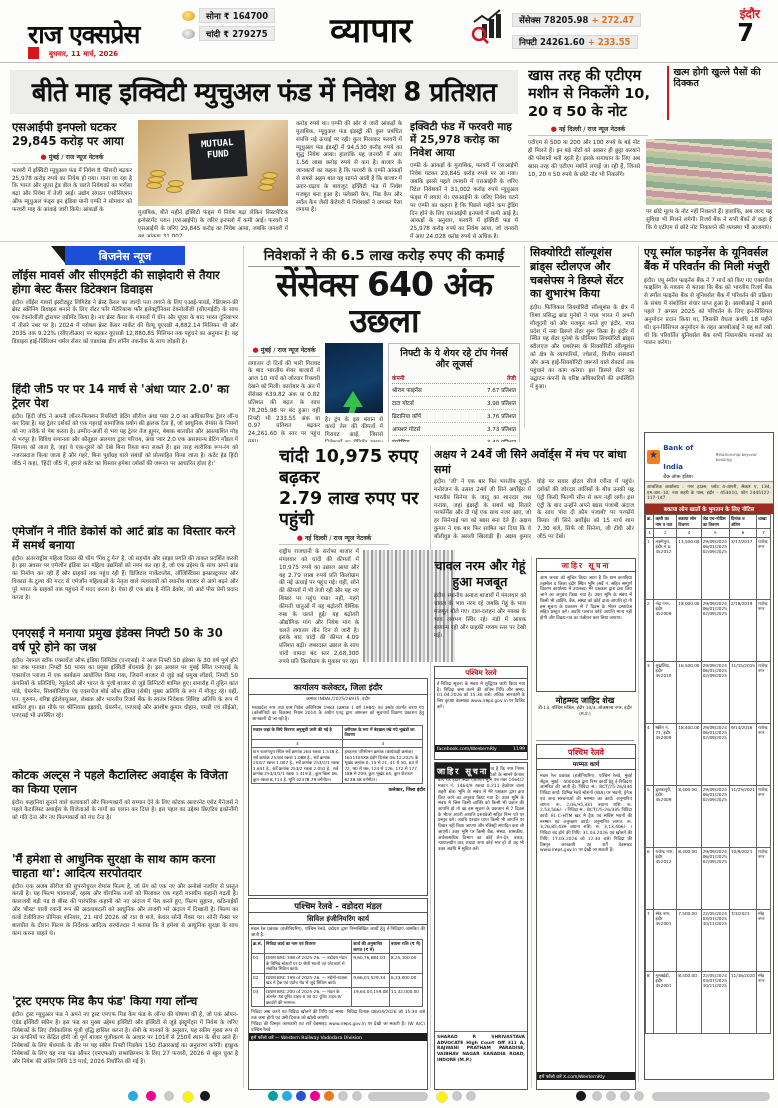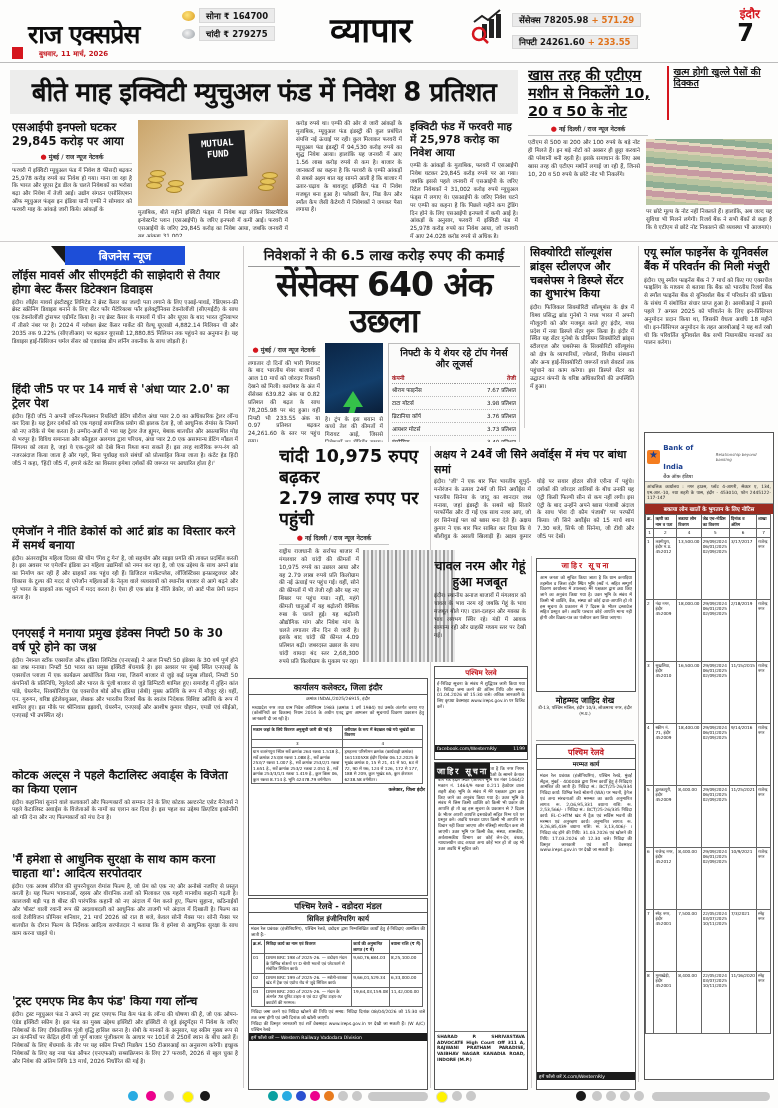--- a/index.html
+++ b/index.html
@@ -1,21 +1,21 @@
 <!DOCTYPE html>
 <html><head>
 <meta charset="utf-8">
 <style>
   html,body{margin:0;padding:0;background:#e8e8e8;}
   .page{position:relative;width:778px;height:1108px;margin:0 auto;background:#fdfdfc;
         font-family:"DejaVu Sans","Liberation Sans",sans-serif;color:#151515;overflow:hidden;}
   
   .masthead{position:absolute;left:0;top:0;width:778px;height:63px;}
   .logo{position:absolute;left:28px;top:16px;font-size:25px;font-weight:bold;letter-spacing:-1px;color:#0d0d0d;}
-  .date-row{position:absolute;left:12px;top:47px;font-size:7px;color:#c3161c;font-weight:bold;display:flex;align-items:center;gap:16px;}
+  .date-row{position:absolute;left:28px;top:47px;font-size:7px;color:#c3161c;font-weight:bold;display:flex;align-items:center;gap:10px;}
   .red-sq{width:11px;height:12px;background:#d5161e;display:inline-block;}
   .metal{position:absolute;left:182px;top:8px;}
   .metal .row{display:flex;align-items:center;gap:4px;margin-bottom:3px;}
   .coin{width:13px;height:10px;border-radius:50%;}
   .coin.gold{background:radial-gradient(circle at 40% 40%,#ffe47a,#d99b1f);}
   .coin.silver{background:radial-gradient(circle at 40% 40%,#f2f2f2,#9aa0a6);}
   .badge{background:#ebebeb;border:1px solid #d8d8d8;font-size:8.5px;font-weight:bold;padding:1px 6px;white-space:nowrap;}
   .badge .chg{color:#e0731c;}
   .section-title{position:absolute;left:330px;top:6px;font-size:34px;font-weight:bold;color:#0c0c0c;}
   .chart-ic{position:absolute;left:470px;top:8px;}
@@ -114,21 +114,21 @@
         <rect x="12" y="16" width="5" height="14" fill="#222"></rect>
         <rect x="19" y="11" width="5" height="19" fill="#222"></rect>
         <rect x="26" y="6" width="5" height="24" fill="#222"></rect>
         <circle cx="9" cy="26" r="6" stroke="#d5161e" stroke-width="2.5" fill="none"></circle>
         <line x1="13" y1="30" x2="18" y2="35" stroke="#d5161e" stroke-width="2.5"></line>
       </svg>
     </div>
     <div class="index">
       <div class="row"><span class="badge"><b>सेंसेक्स</b>
         <span>78205.98</span>
-        <span class="chg">+ 571.29</span></span></div>
+        <span class="chg">+ 272.47</span></span></div>
       <div class="row"><span class="badge"><b>निफ्टी</b>
         <span>24261.60</span>
         <span class="chg">+ 233.55</span></span></div>
     </div>
     <div class="city">इंदौर</div>
     <div class="pageno">7</div>
     <div class="mast-rule"></div>
   </div>
 
   <div class="lead-head hl">बीते माह इक्विटी म्युचुअल फंड में निवेश 8 प्रतिशत बढ़ा</div>
@@ -156,21 +156,21 @@
   <div class="blk body" style="left:138px;top:209px;width:150px;height:28px;">मुताबिक, बीते महीने इक्विटी फंड्स में निवेश बढ़ा लेकिन सिस्टमैटिक इन्वेस्टमेंट प्लान (एसआईपी) के जरिए इनफ्लो में कमी आई। फरवरी में एसआईपी के जरिए 29,845 करोड़ का निवेश आया, जबकि जनवरी में यह आंकड़ा 31,002</div>
 
   <div class="blk body" style="left:296px;top:120px;width:106px;height:118px;">करोड़ रुपये था। एम्फी की ओर से जारी आंकड़ों के मुताबिक, म्यूचुअल फंड इंडस्ट्री की कुल प्रबंधित संपत्ति नई ऊंचाई पर रही। कुल मिलाकर फरवरी में म्यूचुअल फंड इंडस्ट्री में 94,530 करोड़ रुपये का शुद्ध निवेश आया। हालांकि यह जनवरी में आए 1.56 लाख करोड़ रुपये से कम है। बाजार के जानकारों का कहना है कि फरवरी के एम्फी आंकड़ों से सबसे अहम बात यह सामने आती है कि बाजार में उतार-चढ़ाव के बावजूद इक्विटी फंड में निवेश मजबूत बना हुआ है। फ्लेक्सी कैप, मिड कैप और स्मॉल कैप जैसी कैटेगरी में निवेशकों ने जमकर पैसा लगाया है।</div>
 
   <div class="blk" style="left:410px;top:120px;width:108px;height:118px;">
     <div class="sub-head" style="font-size:10.5px;">इक्विटी फंड में फरवरी माह में 25,978 करोड़ का निवेश आया</div>
     <div class="body">एम्फी के आंकड़ों के मुताबिक, फरवरी में एसआईपी निवेश घटकर 29,845 करोड़ रुपये पर आ गया। जबकि इससे पहले जनवरी में एसआईपी के जरिए रिटेल निवेशकों ने 31,002 करोड़ रुपये म्यूचुअल फंड्स में लगाए थे। एसआईपी के जरिए निवेश घटने पर एम्फी का कहना है कि पिछले महीने कम ट्रेडिंग दिन होने के लिए एसआईपी इनफ्लो में कमी आई है। आंकड़ों के अनुसार, फरवरी में इक्विटी फंड में 25,978 करोड़ रुपये का निवेश आया, जो जनवरी में आए 24,028 करोड़ रुपये से अधिक है।</div>
   </div>
 
   <div class="blk" style="left:528px;top:66px;width:244px;height:172px;">
-    <div style="display:flex;gap:5px;text-decoration:underline;">
+    <div style="display:flex;gap:5px;">
       <div class="hl" style="width:158px;font-size:14.5px;line-height:1.25;">खास तरह की एटीएम मशीन से निकलेंगे 10, 20 व 50 के नोट</div>
       <div class="note">खत्म होगी खुल्ले पैसों की दिक्कत</div>
     </div>
     <div class="byline" style="width:120px;margin:4px 0 3px;"><span class="dot">●</span>
       <span>नई दिल्ली / राज न्यूज नेटवर्क</span></div>
     <div style="display:flex;gap:6px;">
       <div class="body" style="width:112px;height:108px;overflow:hidden;">एटीएम से 500 या 200 और 100 रुपये के बड़े नोट ही मिलते हैं। इन बड़े नोटों को अक्सर ही छुट्टा करवाने की परेशानी बनी रहती है। इसके समाधान के लिए अब खास तरह की एटीएम मशीनें लगाई जा रही हैं, जिनसे 10, 20 व 50 रुपये के छोटे नोट भी निकलेंगे।</div>
       <div style="width:126px;">
         <div class="photo-money" style="position:relative;width:126px;height:66px;"></div>
         <div class="body" style="margin-top:3px;height:40px;overflow:hidden;">पर छोटे मूल्य के नोट नहीं निकलते हैं। हालांकि, अब जल्द यह सुविधा भी मिलने लगेगी। रिजर्व बैंक ने सभी बैंकों से कहा है कि वे एटीएम से छोटे नोट निकालने की व्यवस्था भी आजमाएं।</div>

